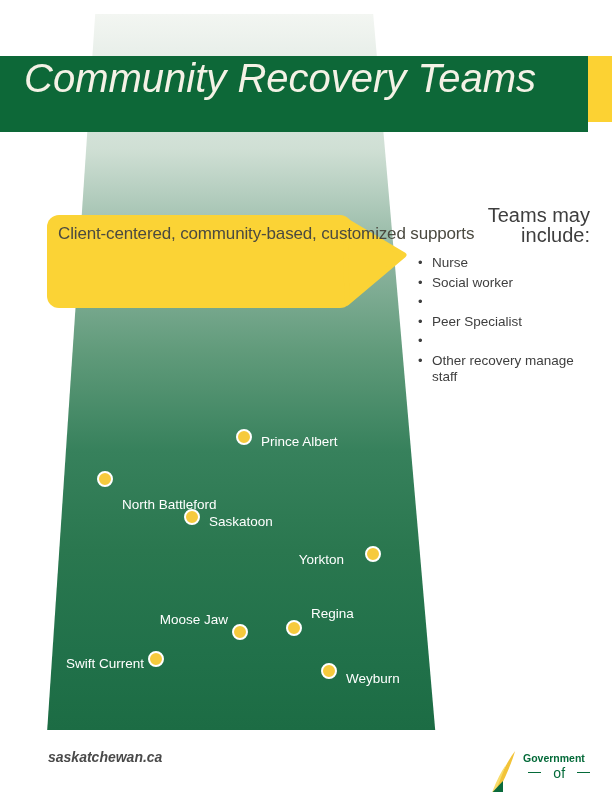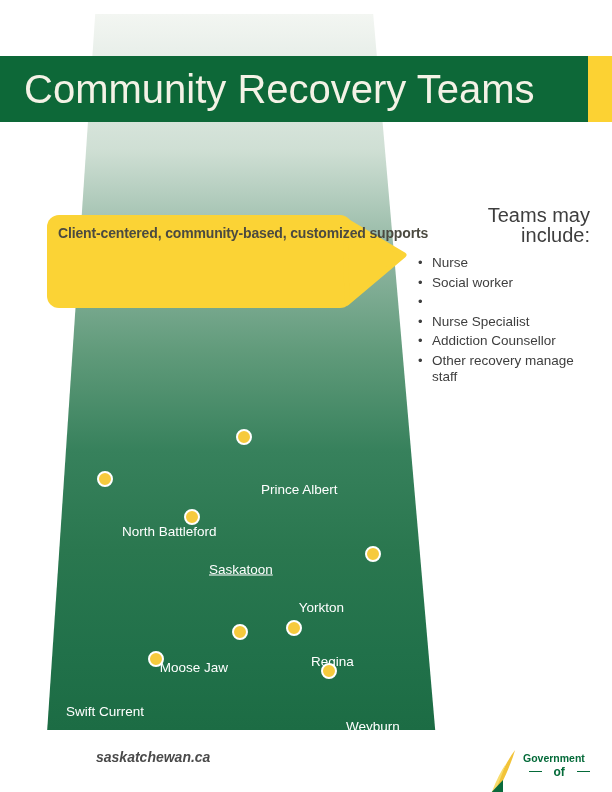--- a/index.html
+++ b/index.html
@@ -18,74 +18,72 @@
       #cfdfd4 19%,
       #92b7a3 33%,
       #619b7b 47%,
       #37815c 61%,
       #2a774f 75%,
       #21714a 89%,
       var(--map-bottom) 100%);
   }
   
   .header-band{
-    position:absolute;left:0;top:56px;width:588px;height:66px;
+    position:absolute;left:0;top:56px;width:588px;height:76px;
     background:var(--header-green);
-    display:flex;align-items:center;
+    display:flex;align-items:flex-start;font-style:italic;
   }
   .header-title{
     color:#f4f2e6;font-size:40px;font-weight:300;
     padding-left:24px;letter-spacing:0px;white-space:nowrap;
   }
   .header-yellow{
     position:absolute;left:588px;top:56px;width:24px;height:66px;
     background:var(--accent-yellow);
   }
   
   .bubble-svg{position:absolute;left:40px;top:210px;}
   .bubble-text{
     position:absolute;left:58px;top:222px;
     color:var(--bubble-text-color);
-    font-size:14px;font-weight:700;letter-spacing:-0.15px;
+    font-size:17px;font-weight:400;letter-spacing:-0.15px;
     line-height:23.5px;
   }
   .bubble-line{white-space:nowrap;}
   
   .teams-box{position:absolute;left:418px;top:205px;width:172px;color:var(--text-dark);}
   .teams-heading{font-size:20px;line-height:20px;margin:0 0 10px 0;font-weight:400;text-align:right;}
   .teams-list{margin:0;padding:0;list-style:none;}
   .teams-item{display:flex;font-size:13.5px;line-height:16.5px;margin-bottom:3px;}
   .teams-bullet{width:8px;flex:0 0 8px;margin-right:6px;font-size:13px;}
   .teams-item-text{max-width:150px;}
   
   .city-dot{
     position:absolute;width:12px;height:12px;border-radius:50%;
     background:var(--dot-yellow);border:2.5px solid #ffffff;
     box-sizing:content-box;transform:translate(-50%,-50%);
   }
   .city-label{
     position:absolute;color:#ffffff;font-size:13.5px;white-space:nowrap;
     transform:translateY(-50%);
-    margin-top:48px;
   }
   .city-label.anchor-end{transform:translate(-100%,-50%);}
   
   .site-url{
     position:absolute;left:48px;top:749px;
     font-size:14px;font-weight:700;font-style:italic;color:#4a4a4a;
     text-decoration:none;
-    margin-left:48px;
   }
   .logo{
     position:absolute;left:489px;top:724px;
     display:flex;align-items:center;gap:6px;
   }
   .logo-text{color:var(--logo-green);line-height:1.2;}
   .logo-gov,.logo-sask{font-size:10.5px;font-weight:600;white-space:nowrap;margin-top:28px;}
-  .logo-of-row{display:flex;align-items:center;justify-content:center;gap:12px;font-size:12px;font-weight:700;}
+  .logo-of-row{display:flex;align-items:center;justify-content:center;gap:12px;font-size:14px;font-weight:400;}
   .logo-dash{display:inline-block;width:13px;height:1px;background:var(--logo-green);}
 </style>
 </head>
 <body>
 
 <div class="map-shape"></div>
 
 <div class="header-band">
   <div class="header-title">Community Recovery Teams</div>
 </div>
@@ -108,40 +106,39 @@
       </li>
       <li class="teams-item">
         <span class="teams-bullet">•</span>
         <span class="teams-item-text">Social worker</span>
       </li>
       <li class="teams-item">
         <span class="teams-bullet">•</span>
       </li>
       <li class="teams-item">
         <span class="teams-bullet">•</span>
-        <span class="teams-item-text">Nurse Specialist</span>
+        <span class="teams-item-text">Peer Specialist</span>
       </li>
       <li class="teams-item">
         <span class="teams-bullet">•</span>
-        <span class="teams-item-text">Addiction Counsellor</span>
       </li>
       <li class="teams-item">
         <span class="teams-bullet">•</span>
         <span class="teams-item-text">Other recovery manage staff</span>
       </li>
     </ul>
 </div>
 
 <div>
     <div class="city-dot" style="left: 244px; top: 437px;"></div>
     <div class="city-label" style="left: 261px; top: 441px;">Prince Albert</div>
     <div class="city-dot" style="left: 105px; top: 479px;"></div>
-    <div class="city-label" style="left: 122px; top: 483px;">North Battleford</div>
+    <div class="city-label" style="left: 122px; top: 504px;">North Battleford</div>
     <div class="city-dot" style="left: 192px; top: 517px;"></div>
-    <div class="city-label" style="left: 209px; top: 521px; text-decoration: underline;">Saskatoon</div>
+    <div class="city-label" style="left: 209px; top: 521px;">Saskatoon</div>
     <div class="city-dot" style="left: 373px; top: 554px;"></div>
     <div class="city-label anchor-end" style="left: 344px; top: 559px;">Yorkton</div>
     <div class="city-dot" style="left: 240px; top: 632px;"></div>
     <div class="city-label anchor-end" style="left: 228px; top: 619px;">Moose Jaw</div>
     <div class="city-dot" style="left: 294px; top: 628px;"></div>
     <div class="city-label" style="left: 311px; top: 613px;">Regina</div>
     <div class="city-dot" style="left: 156px; top: 659px;"></div>
     <div class="city-label anchor-end" style="left: 144px; top: 663px;">Swift Current</div>
     <div class="city-dot" style="left: 329px; top: 671px;"></div>
     <div class="city-label" style="left: 346px; top: 678px;">Weyburn</div>

